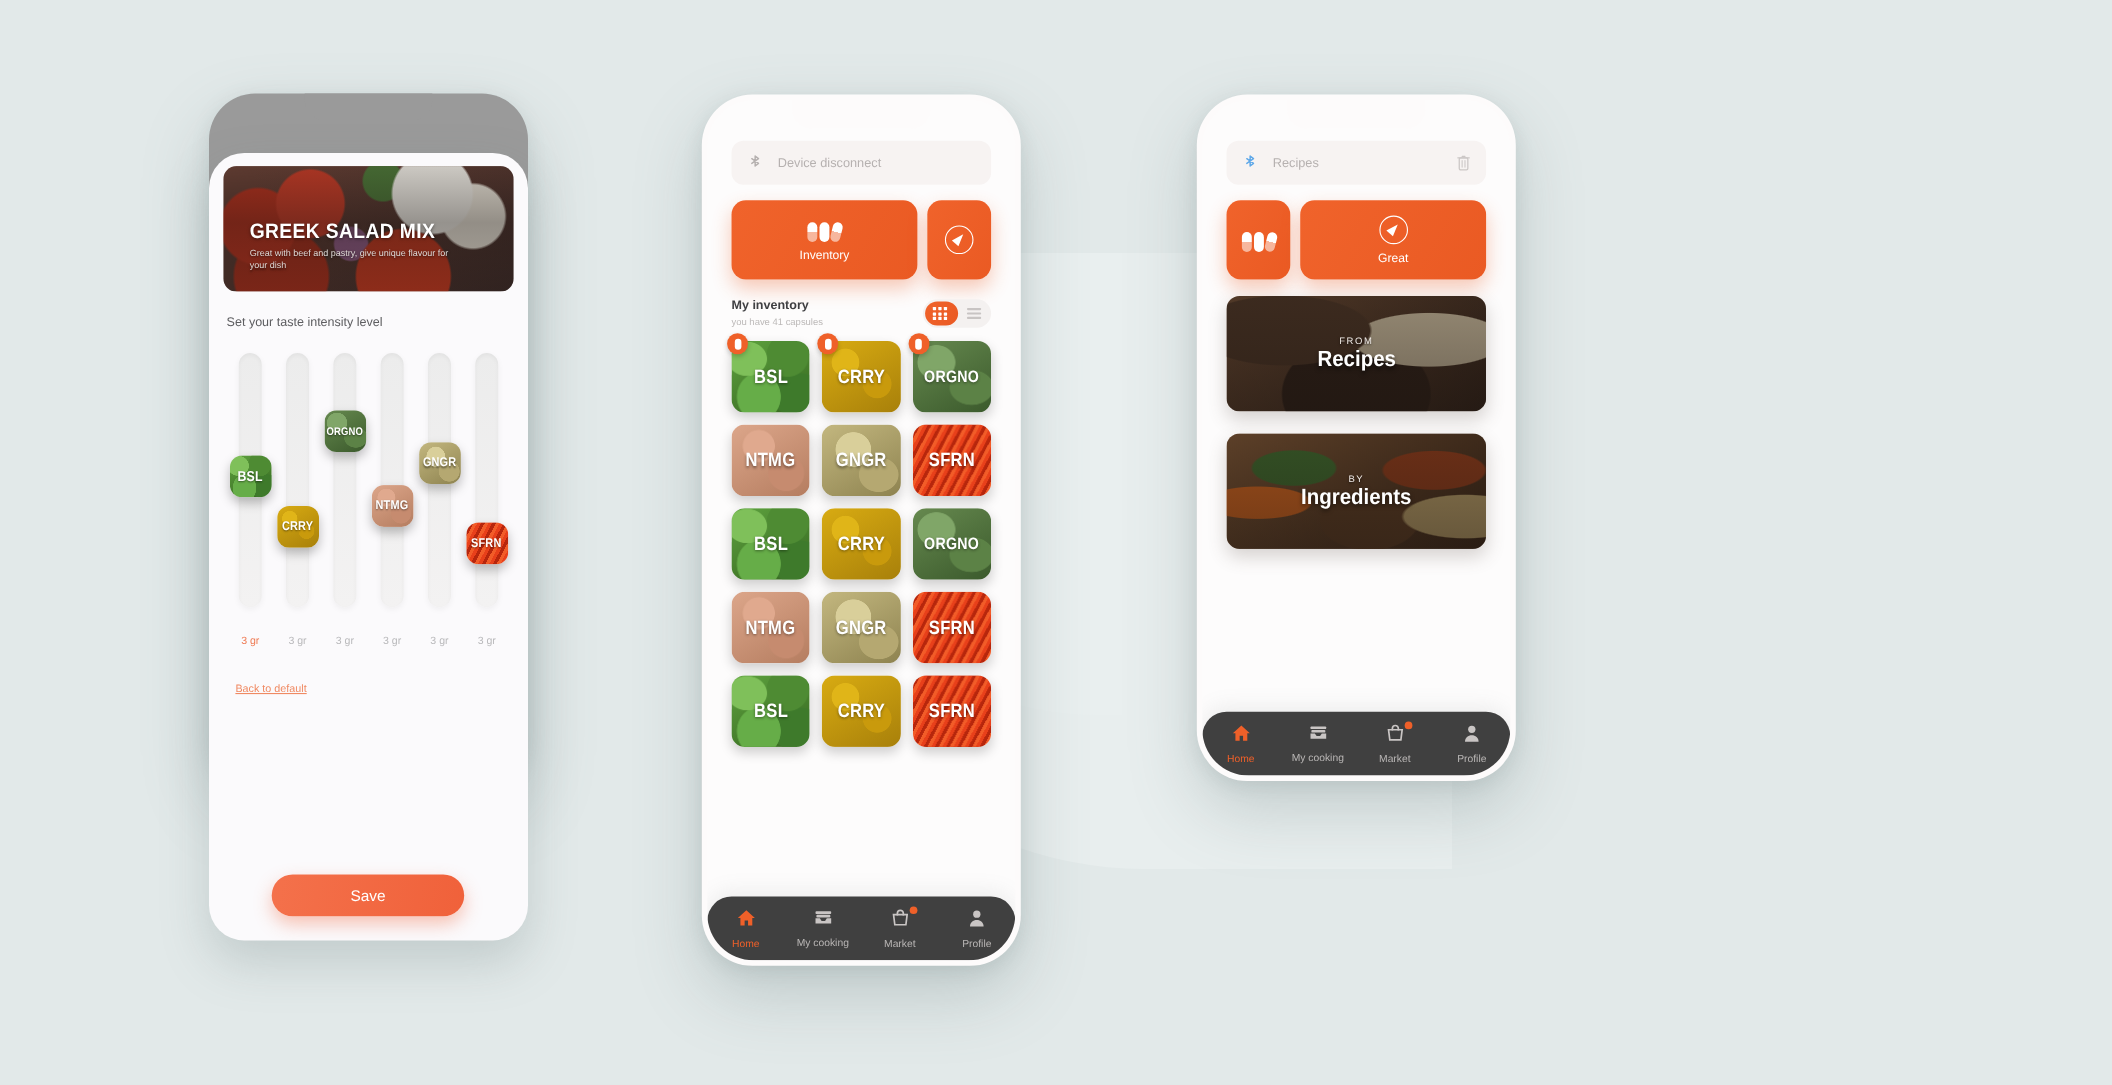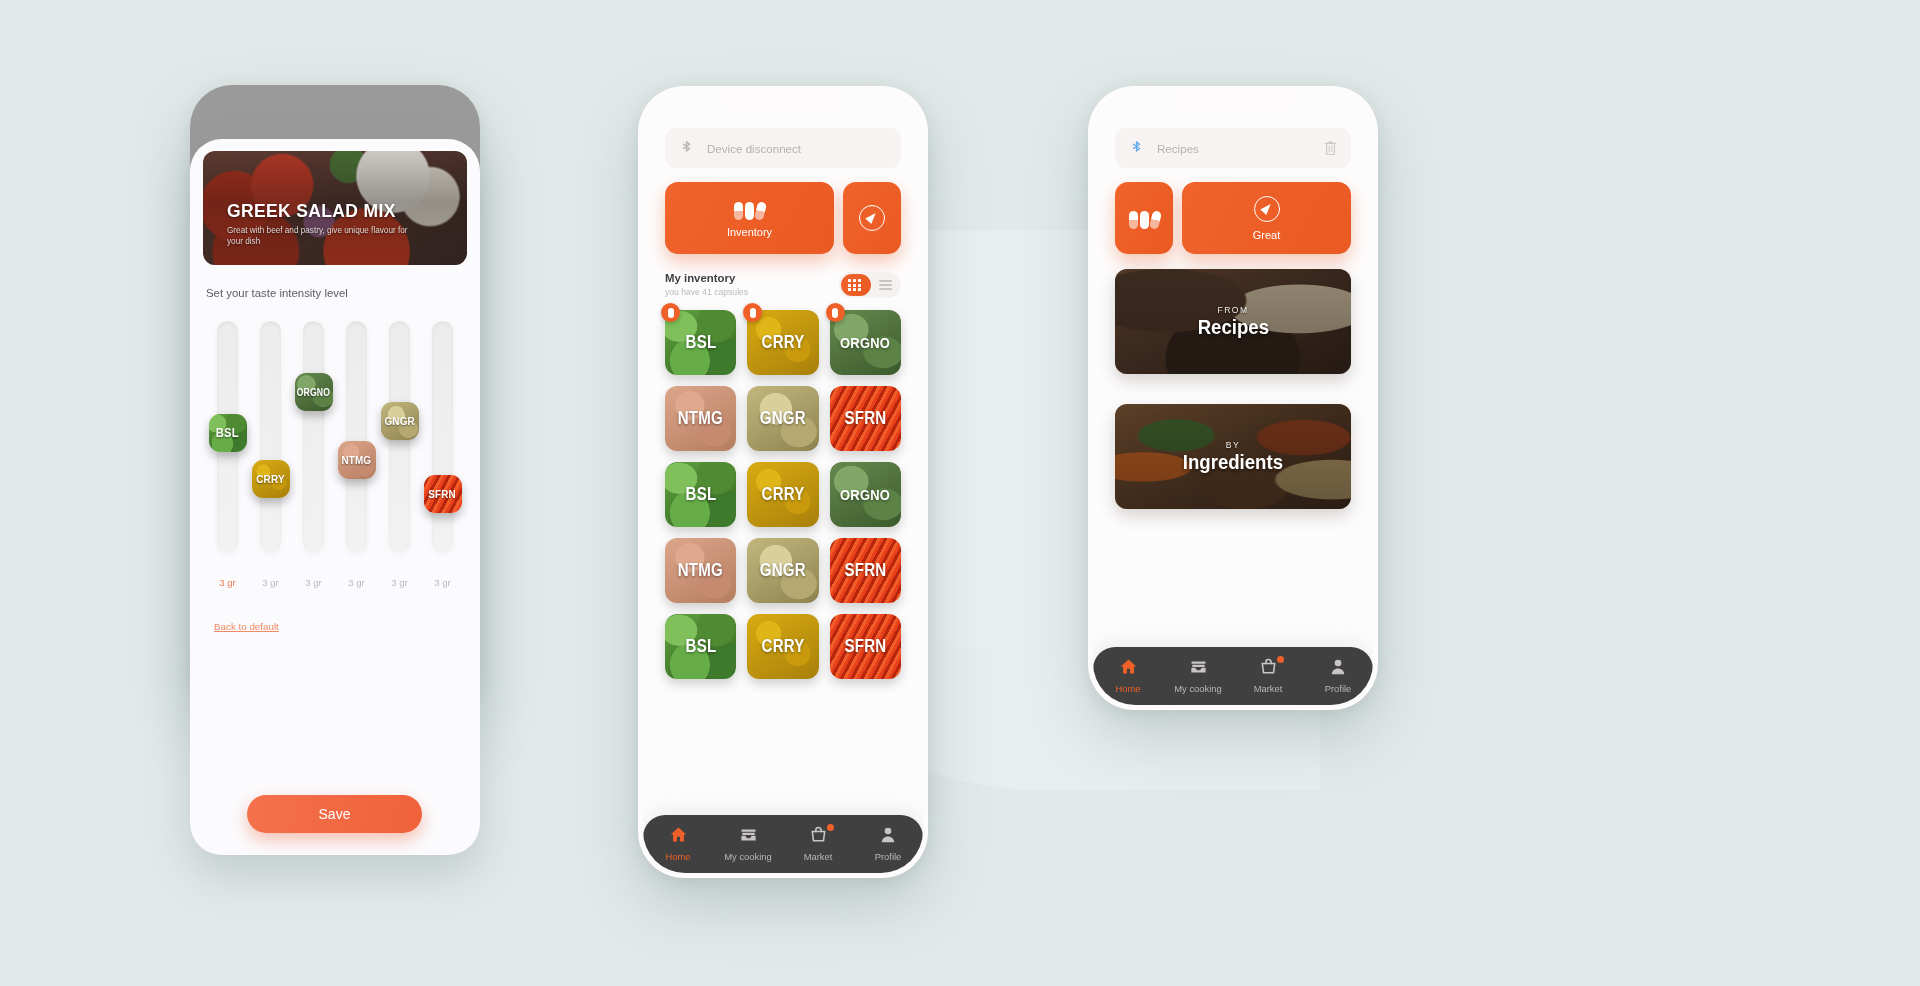--- a/index.html
+++ b/index.html
@@ -217,21 +217,21 @@
     background:linear-gradient(120deg,#f0632b,#ea5a23);
     display:flex; align-items:center; justify-content:center;
     box-shadow:0 8px 17px rgba(235,95,40,.33); cursor:pointer;
   }
   .act-main3 {
     flex:1; height:72px; border-radius:13px;
     background:linear-gradient(120deg,#f0632b,#ea5a23);
     display:flex; flex-direction:column; align-items:center; justify-content:center; gap:7px;
     box-shadow:0 8px 17px rgba(235,95,40,.33); cursor:pointer;
   }
-  .big-cards { margin:15px 22px 0 22px; display:flex; flex-direction:column; gap:30px; }
+  .big-cards { margin:15px 22px 0 22px; display:flex; flex-direction:column; gap:20px; }
   .big-card {
     position:relative; height:105px; border-radius:12px; overflow:hidden;
     box-shadow:0 7px 16px rgba(90,80,70,.24); cursor:pointer;
   }
   .big-card .ov { position:absolute; inset:0; background:linear-gradient(180deg,rgba(25,18,14,.30),rgba(25,18,14,.52)); }
   .bc-txt { position:absolute; inset:0; display:flex; flex-direction:column; align-items:center; justify-content:center; z-index:3; }
   .bc-kicker { color:#f2ece8; font-size:8.6px; letter-spacing:1.4px; text-shadow:0 1px 2px rgba(0,0,0,.6);}
   .bc-title { color:#fff; font-size:20px; font-weight:700; margin-top:1px; text-shadow:0 2px 4px rgba(0,0,0,.55);
     font-family:"Liberation Sans Narrow","Liberation Sans",sans-serif; }
   .bc-title span{ display:inline-block; transform:scaleX(.93); }

